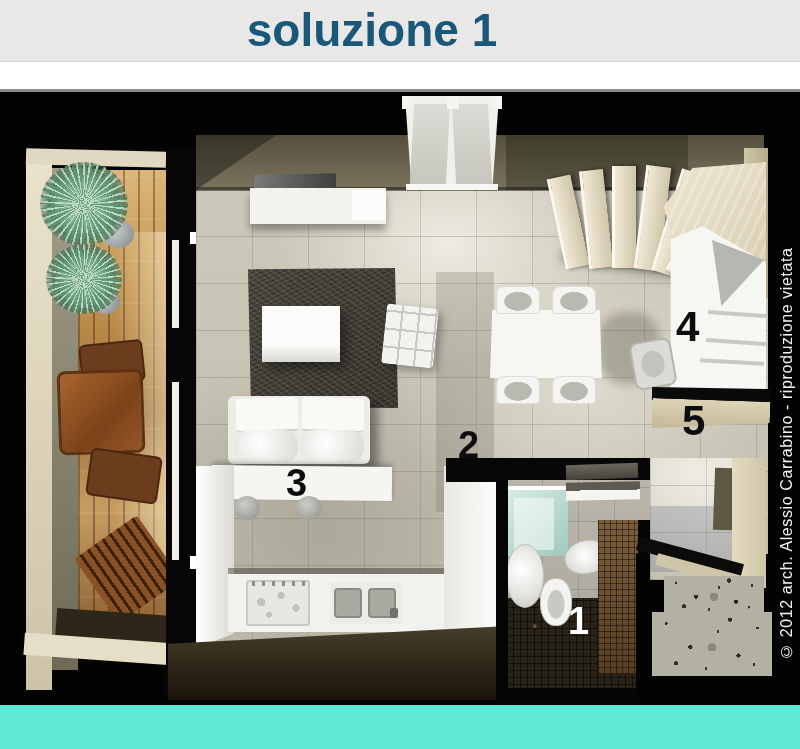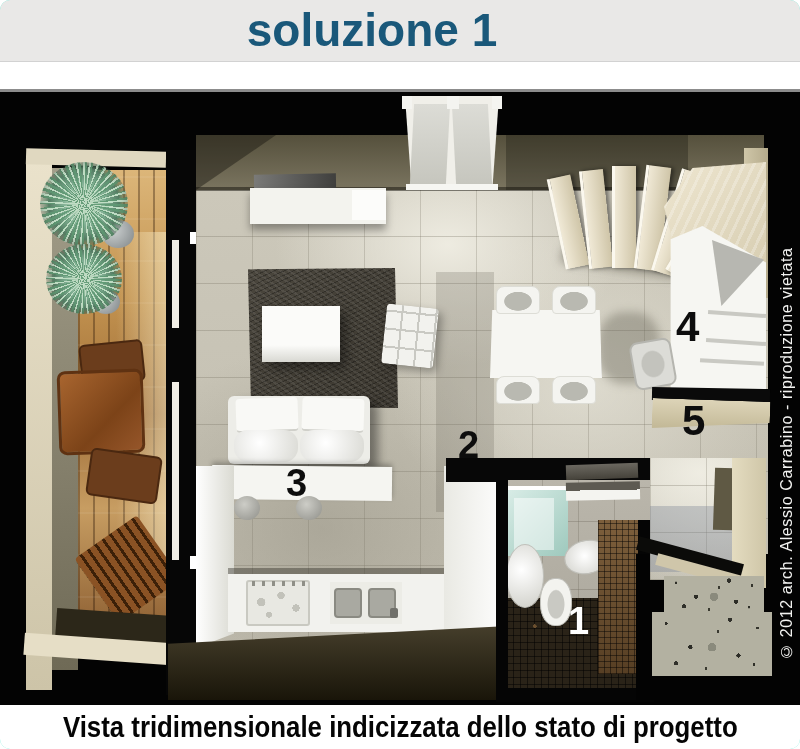--- a/index.html
+++ b/index.html
@@ -1,17 +1,17 @@
 <!DOCTYPE html>
 <html><head>
 <meta charset="utf-8">
 <style>
   html,body{margin:0;padding:0;background:#ffffff;}
   .page{position:relative;width:800px;height:749px;overflow:hidden;background:#5eead4;
-        font-family:"Liberation Sans",sans-serif;border-radius:10px;}
+        font-family:"Liberation Sans",sans-serif;}
   
   .titlebar{position:relative;width:800px;height:62px;background:#e9e8e7;border-bottom:1px solid #d2d2d2;box-sizing:border-box;}
   .titlebar h1{margin:0;line-height:60px;text-align:center;transform:translateX(-28px);
         font-size:46px;font-weight:700;color:#1a587a;letter-spacing:0;}
   .gapband{width:800px;height:27px;background:#ffffff;border-bottom:3px solid #8c8c8c;box-sizing:content-box;}
   
   .plan{position:relative;width:800px;height:613px;background:#030303;overflow:hidden;}
   .plan *{position:absolute;box-sizing:border-box;}
   
   .w-beige-left{left:26px;top:68px;width:26px;height:530px;background:linear-gradient(180deg,#eae2cb,#cdc4a8);}
@@ -344,17 +344,14 @@
 
     <div class="num num-1">1</div>
     <div class="num num-2">2</div>
     <div class="num num-3">3</div>
     <div class="num num-4">4</div>
     <div class="num num-5">5</div>
 
     <div class="credit">© 2012 arch. Alessio Carrabino - riproduzione vietata</div>
   </div>
 
-  <footer class="captionbar">
-    <p>Vista tridimensionale indicizzata dello stato di progetto</p>
-  </footer>
 
 </div>
 
 </body></html>

